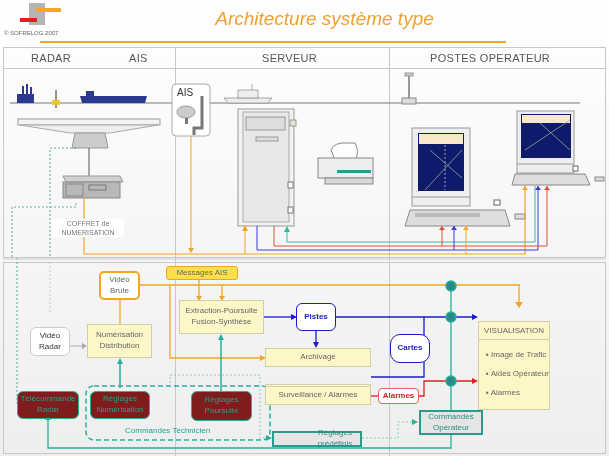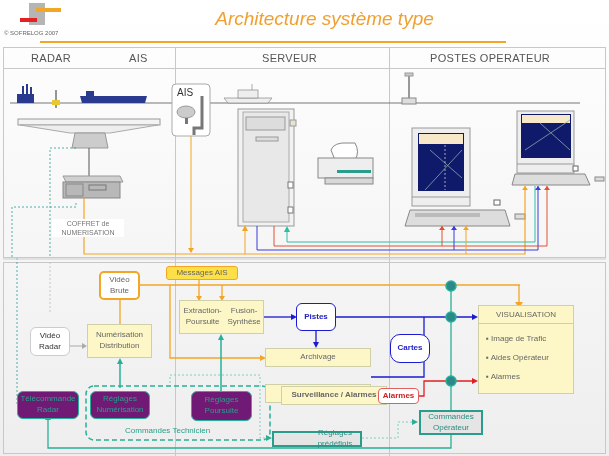--- a/index.html
+++ b/index.html
@@ -8,21 +8,21 @@
   .abs { position:absolute; }
   .title { left:0; width:609px; top:8px; text-align:center; color:#f0a030; font-size:19px; padding-left:40px; box-sizing:border-box;font-style:italic; }
   .copyright { left:4px; top:30px; font-size:6px; color:#666; }
   .hrule { left:40px; top:41px; width:466px; height:2px; background:#f3a525; }
   .colhdr { font-size:11px; color:#555; top:52px; letter-spacing:0.3px; }
   .box { position:absolute; box-sizing:border-box; display:flex; align-items:center; justify-content:center;
          text-align:center; font-size:8px; color:#666; line-height:1.35; }
   .yellow { background:#fdf7c7; border:1px solid #cfcfa8; }
   .orangeR { background:#fff; border:2px solid #f3a525; border-radius:5px; }
   .blueR { background:#fff; border:1px solid #1a1ad0; border-radius:6px; color:#2020c0; font-weight:bold; }
-  .tealR { background:#701a75; border:1px solid #27b097; border-radius:6px; color:#27a08a; }
+  .tealR { background:#7f1d1d; border:1px solid #27b097; border-radius:6px; color:#27a08a; }
   .tealS { background:#e5e5e5; border:2px solid #2a9c8c; color:#2a8c80; }
   .grayR { background:#fff; border:1px solid #ccc; border-radius:6px; color:#333; }
   svg { position:absolute; left:0; top:0; }
 </style>
 </head>
 <body>
 
 <div class="abs" style="left:20px;top:3px;width:26px;height:22px;">
   <div style="position:absolute;left:9px;top:0;width:16px;height:22px;background:#b5b5b5;"></div>
   <div style="position:absolute;left:16px;top:5px;width:25px;height:4px;background:#f3a525;"></div>
@@ -228,48 +228,48 @@
   <span>Messages AIS</span>
 </div>
 <div class="box grayR" style="left:30px;top:327px;width:40px;height:29px;flex-direction:column;">
   <span>Vidéo</span>
   <span>Radar</span>
 </div>
 <div class="box yellow" style="left:87px;top:324px;width:65px;height:34px;flex-direction:column;">
   <span>Numérisation</span>
   <span>Distribution</span>
 </div>
-<div class="box yellow" style="left:179px;top:300px;width:85px;height:34px;flex-direction:row;">
+<div class="box yellow" style="left:179px;top:300px;width:85px;height:34px;flex-direction:column;">
   <span>Extraction-Poursuite</span>
   <span>Fusion-Synthèse</span>
 </div>
 <div class="box blueR" style="left:296px;top:303px;width:40px;height:28px;">
   <span>Pistes</span>
 </div>
 <div class="box blueR" style="left:390px;top:334px;width:40px;height:29px;border-radius:10px;">
   <span>Cartes</span>
 </div>
 
 <div class="abs" style="left:265px;top:348px;width:106px;height:77px;">
   <div class="box yellow" style="left:0;top:0;width:106px;height:19px;">
       <span>Archivage</span>
     </div>
   <div class="box yellow" style="left:0;top:36px;width:106px;height:19px;">
       <span>Bases de données</span>
     </div>
-  <div class="box yellow" style="left:16px;top:38px;width:106px;height:19px;font-weight:bold;">
+  <div class="box yellow" style="left:0;top:38px;width:106px;height:19px;">
       <span>Surveillance / Alarmes</span>
     </div>
 </div>
 
 <div class="box" style="left:378px;top:388px;width:41px;height:16px;background:#fff;border:1px solid #e06060;border-radius:4px;color:#d02020;font-weight:bold;">
   <span>Alarmes</span>
 </div>
 
-<div class="abs yellow" style="left:478px;top:305px;width:96px;height:89px;box-sizing:border-box;font-size:8px;color:#666;">
+<div class="abs yellow" style="left:478px;top:321px;width:72px;height:89px;box-sizing:border-box;font-size:8px;color:#666;">
   <div style="text-align:center;height:17px;line-height:17px;border-bottom:1px solid #cfcfa8;">VISUALISATION</div>
   <div style="padding:10px 0 0 7px;">▪ <span>Image de Trafic</span></div>
   <div style="padding:10px 0 0 7px;">▪ <span>Aides Opérateur</span></div>
   <div style="padding:10px 0 0 7px;">▪ <span>Alarmes</span></div>
 </div>
 
 <div class="box tealR" style="left:17px;top:391px;width:62px;height:28px;flex-direction:column;">
   <span>Télécommande</span>
   <span>Radar</span>
 </div>

